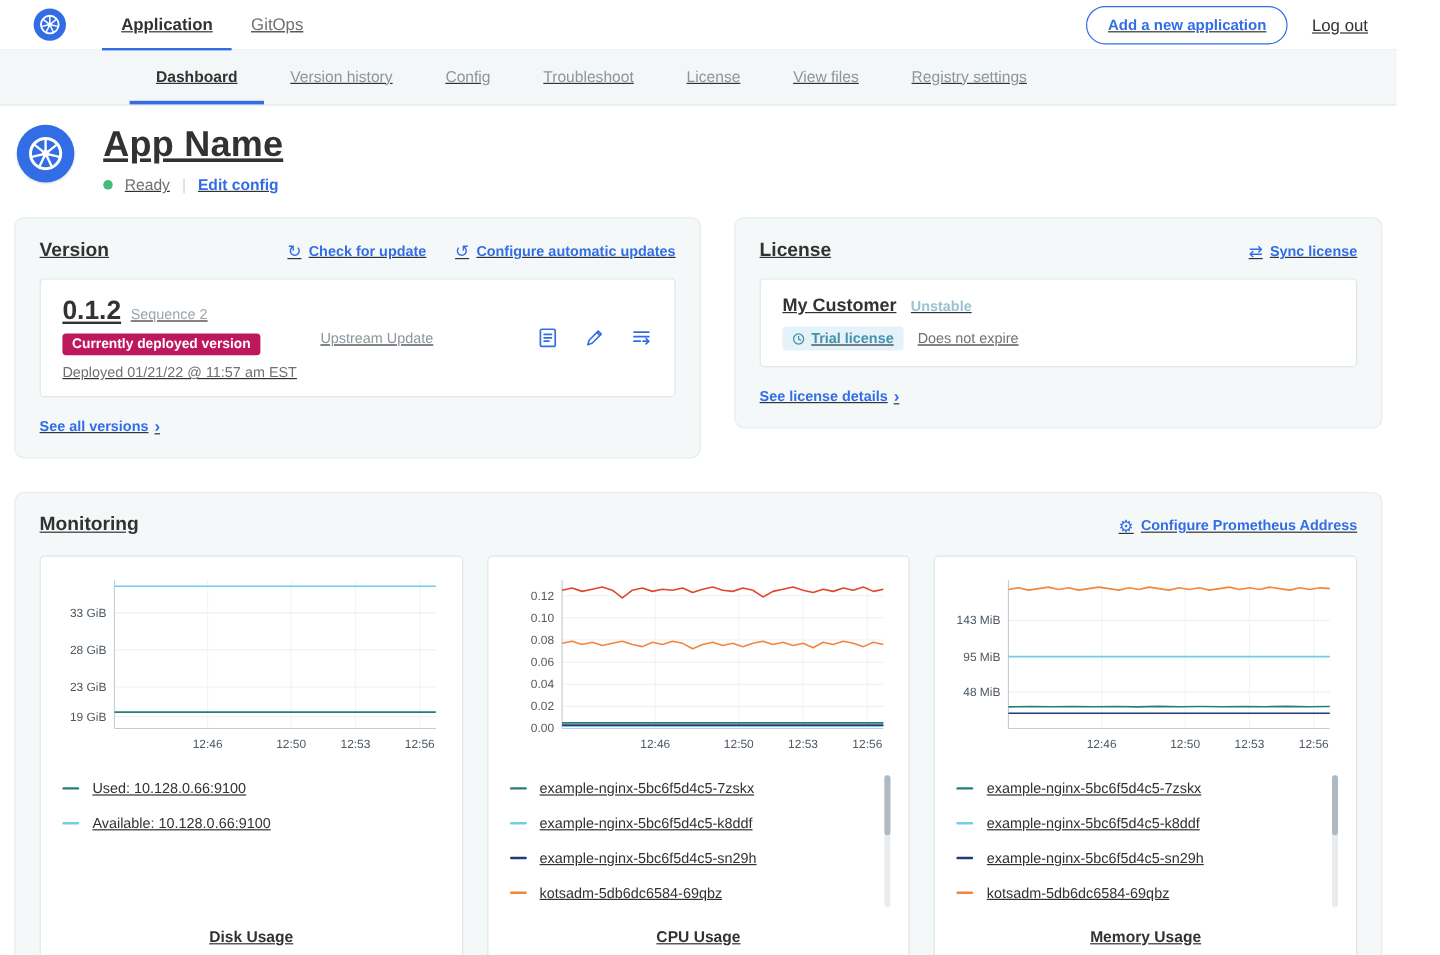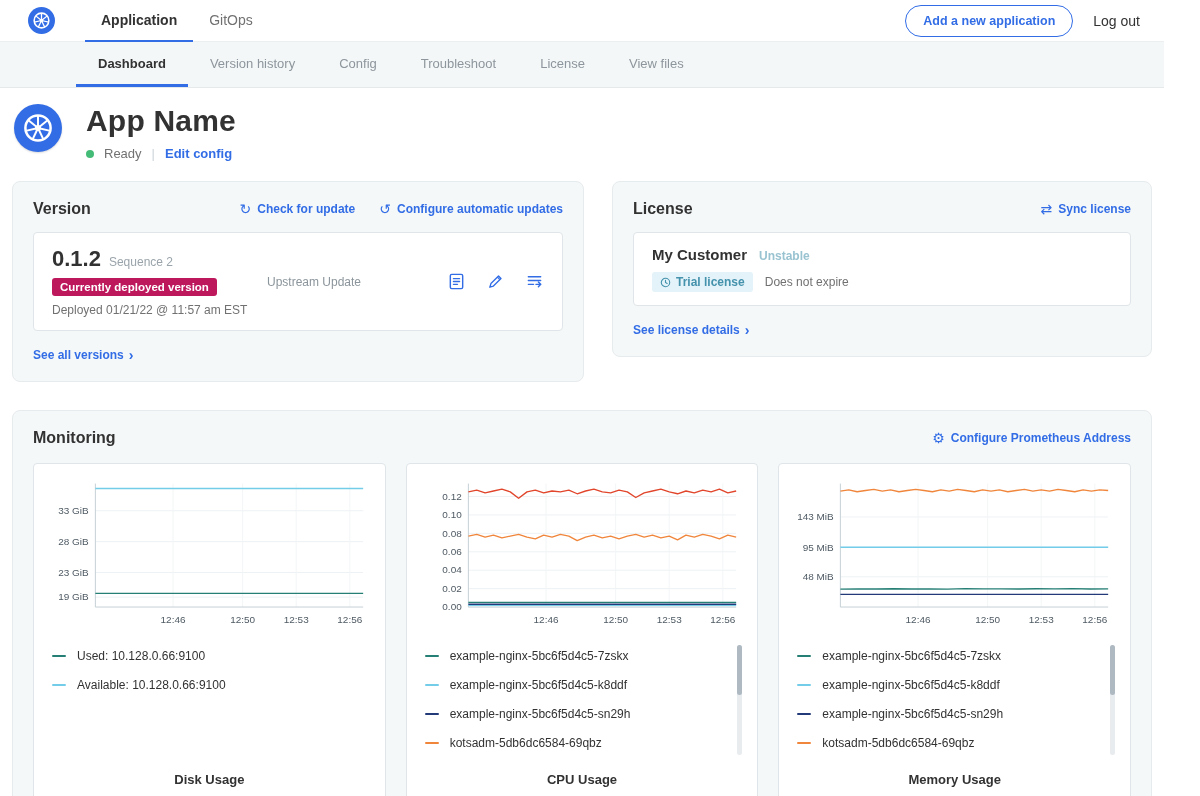--- a/index.html
+++ b/index.html
@@ -1,30 +1,30 @@
 <!DOCTYPE html>
 <html><head>
 <meta charset="utf-8">
 <style>
   * { margin:0; padding:0; box-sizing:border-box; }
   body { font-family:"Liberation Sans", sans-serif; background:#fff; color:#323232; }
-  .page { width:1164px; height:796px; overflow:hidden; background:#fff; position:relative; }
+  .page { width:1164px; height:796px; overflow:hidden; background:#fff; position:relative;text-decoration:underline; }
 
   
   .topnav { height:42px; display:flex; align-items:center; padding:0 24px 0 28px; border-bottom:1px solid #eceff0; background:#fff; }
   .logo-sm { width:27px; height:27px; border-radius:50%; background:#326de6; display:flex; align-items:center; justify-content:center; flex:none; }
   .topnav-tabs { display:flex; height:42px; margin-left:30px; }
   .topnav-tab { padding:0 16px; display:flex; align-items:center; font-size:14px; color:#717171; cursor:pointer; border-bottom:2px solid transparent; }
   .topnav-tab.active { color:#323232; font-weight:700; border-bottom-color:#326de6; }
   .topnav-right { margin-left:auto; display:flex; align-items:center; gap:20px; }
   .add-app-btn { border:1px solid #326de6; background:#fff; color:#326de6; font-weight:700; font-size:12.5px; border-radius:17px; padding:8px 17px; cursor:pointer; font-family:inherit; }
   .logout { font-size:14px; color:#323232; cursor:pointer; }
 
   
-  .subnav { height:46px; background:#f4f7f8; border-bottom:1px solid #e5e9ea; display:flex; padding-left:76px; }
+  .subnav { height:46px; background:#f4f7f8; border-bottom:1px solid #e5e9ea; display:flex; padding-left:108px; }
   .subnav-tab { padding:0 22px; display:flex; align-items:center; font-size:13px; color:#8d969c; cursor:pointer; border-bottom:3px solid transparent; }
   .subnav-tab.active { color:#323232; font-weight:700; border-bottom-color:#326de6; }
 
   
   .app-header { display:flex; align-items:flex-start; padding:16px 16px 20px 14px; gap:24px; }
   .logo-lg { width:48px; height:48px; border-radius:50%; background:#326de6; display:flex; align-items:center; justify-content:center; flex:none; box-shadow:0 1px 2px rgba(0,0,0,.15); }
   .app-title { font-size:30px; font-weight:700; color:#323232; letter-spacing:.2px; }
   .app-status-row { display:flex; align-items:center; gap:10px; margin-top:8px; font-size:13px; }
   .dot { width:8px; height:8px; border-radius:50%; background:#44bb77; }
   .status-text { color:#717171; }
@@ -107,20 +107,21 @@
     </div>
   </header>
 
   <nav class="subnav">
     <div class="subnav-tab active">Dashboard</div>
     <div class="subnav-tab">Version history</div>
     <div class="subnav-tab">Config</div>
     <div class="subnav-tab">Troubleshoot</div>
     <div class="subnav-tab">License</div>
     <div class="subnav-tab">View files</div>
+    <div class="subnav-tab">Registry settings</div>
   </nav>
 
   <section class="app-header">
     <div class="logo-lg">
       <svg viewBox="0 0 20 20" width="36" height="36">
         <circle cx="10" cy="10" r="7" fill="none" stroke="#fff" stroke-width="1.4"></circle>
         <circle cx="10" cy="10" r="1.7" fill="#fff"></circle>
         <g stroke="#fff" stroke-width="1.1">
           <line x1="10" y1="10" x2="10" y2="3"></line>
             <line x1="10" y1="10" x2="15.5" y2="5.6"></line>

